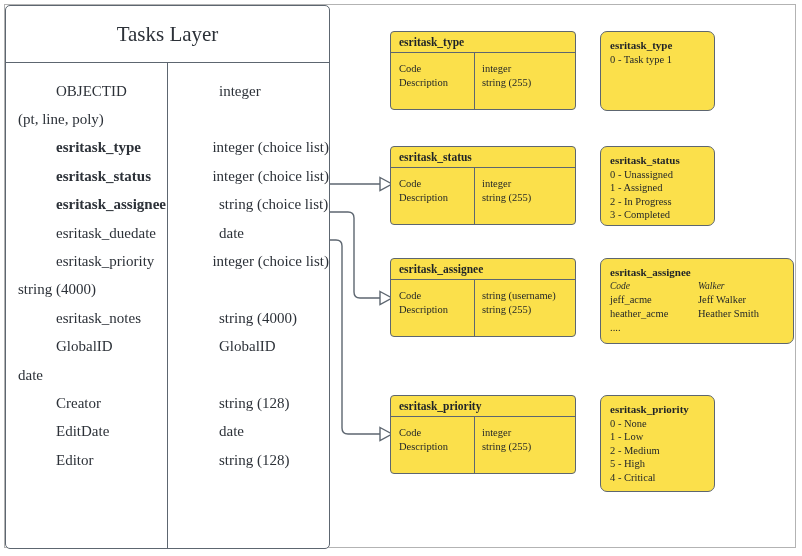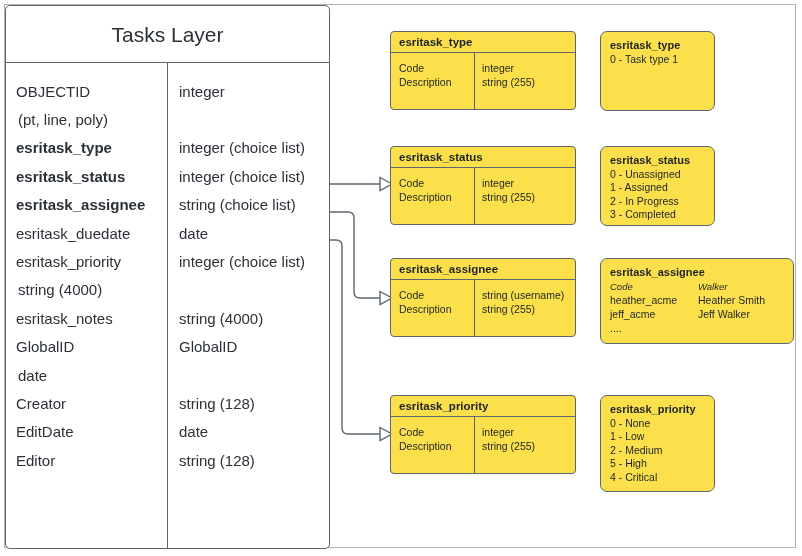--- a/index.html
+++ b/index.html
@@ -10,20 +10,21 @@
   body {
     font-family: "Liberation Sans", sans-serif;
     -webkit-font-smoothing: antialiased;
   }
   #canvas {
     position: relative;
     width: 802px;
     height: 556px;
     background: #ffffff;
     overflow: hidden;
+    font-family: Liberation Serif, serif;
   }
 
   
   .page-frame {
     position: absolute;
     left: 4px;
     top: 4px;
     width: 792px;
     height: 544px;
     border: 1px solid #b3b3b3;
@@ -71,20 +72,21 @@
     height: 28.4px;
     align-items: center;
   }
   .field-name {
     width: 161px;
     box-sizing: border-box;
     padding-left: 10px;
     font-size: 15px;
     color: #2c3138;
     white-space: nowrap;
+    margin-left: 40px;
   }
   .field-name.bold { font-weight: bold; }
   .field-type {
     box-sizing: border-box;
     padding-left: 12px;
     font-size: 15px;
     color: #2c3138;
     white-space: nowrap;
   }
 
@@ -344,26 +346,26 @@
     <div class="val-line">3 - Completed</div>
   </div>
 
   <div class="val-box" style="left:600px; top:258px; width:194px; height:86px;">
     <div class="val-title">esritask_assignee</div>
     <div class="val-grid-head">
       <div class="vg-a">Code</div>
       <div class="vg-b">Walker</div>
     </div>
     <div class="val-grid-row">
+      <div class="vg-a">jeff_acme</div>
+      <div class="vg-b">Jeff Walker</div>
+    </div>
+    <div class="val-grid-row">
       <div class="vg-a">heather_acme</div>
       <div class="vg-b">Heather Smith</div>
-    </div>
-    <div class="val-grid-row">
-      <div class="vg-a">jeff_acme</div>
-      <div class="vg-b">Jeff Walker</div>
     </div>
     <div class="val-grid-row">....</div>
   </div>
 
   <div class="val-box" style="left:600px; top:395px; width:115px; height:97px;">
     <div class="val-title">esritask_priority</div>
     <div class="val-line">0 - None</div>
     <div class="val-line">1 - Low</div>
     <div class="val-line">2 - Medium</div>
     <div class="val-line">5 - High</div>

